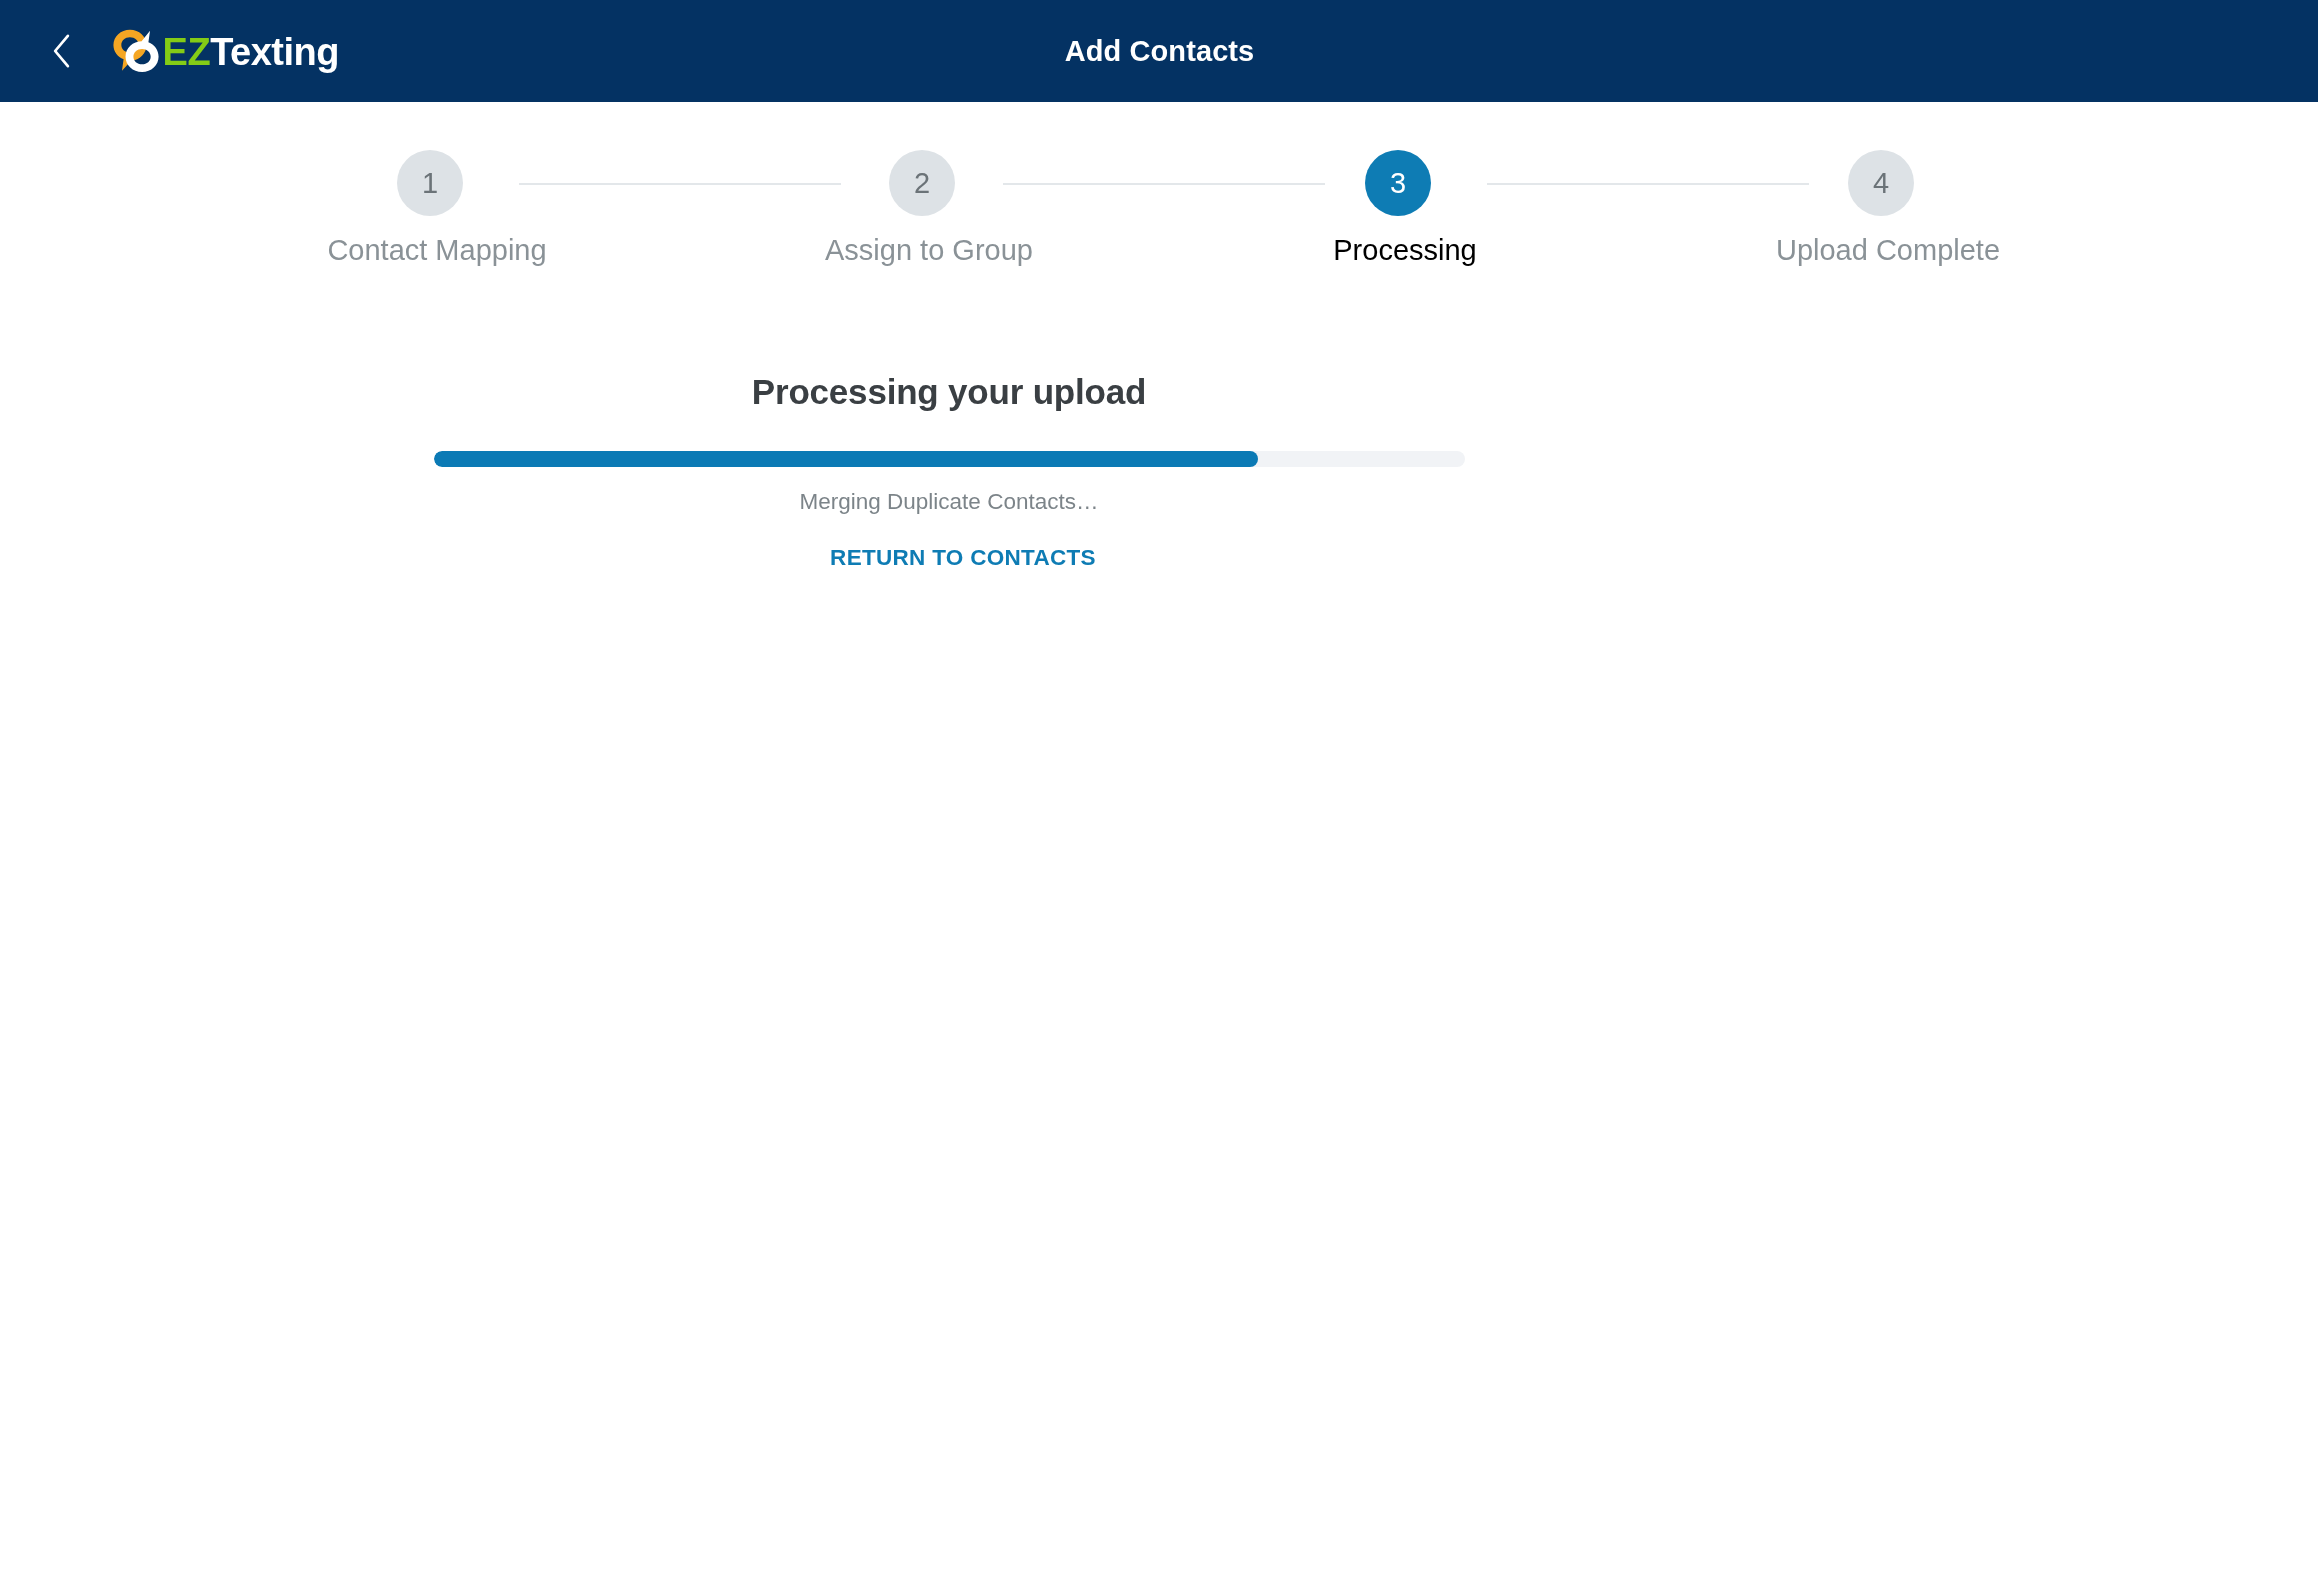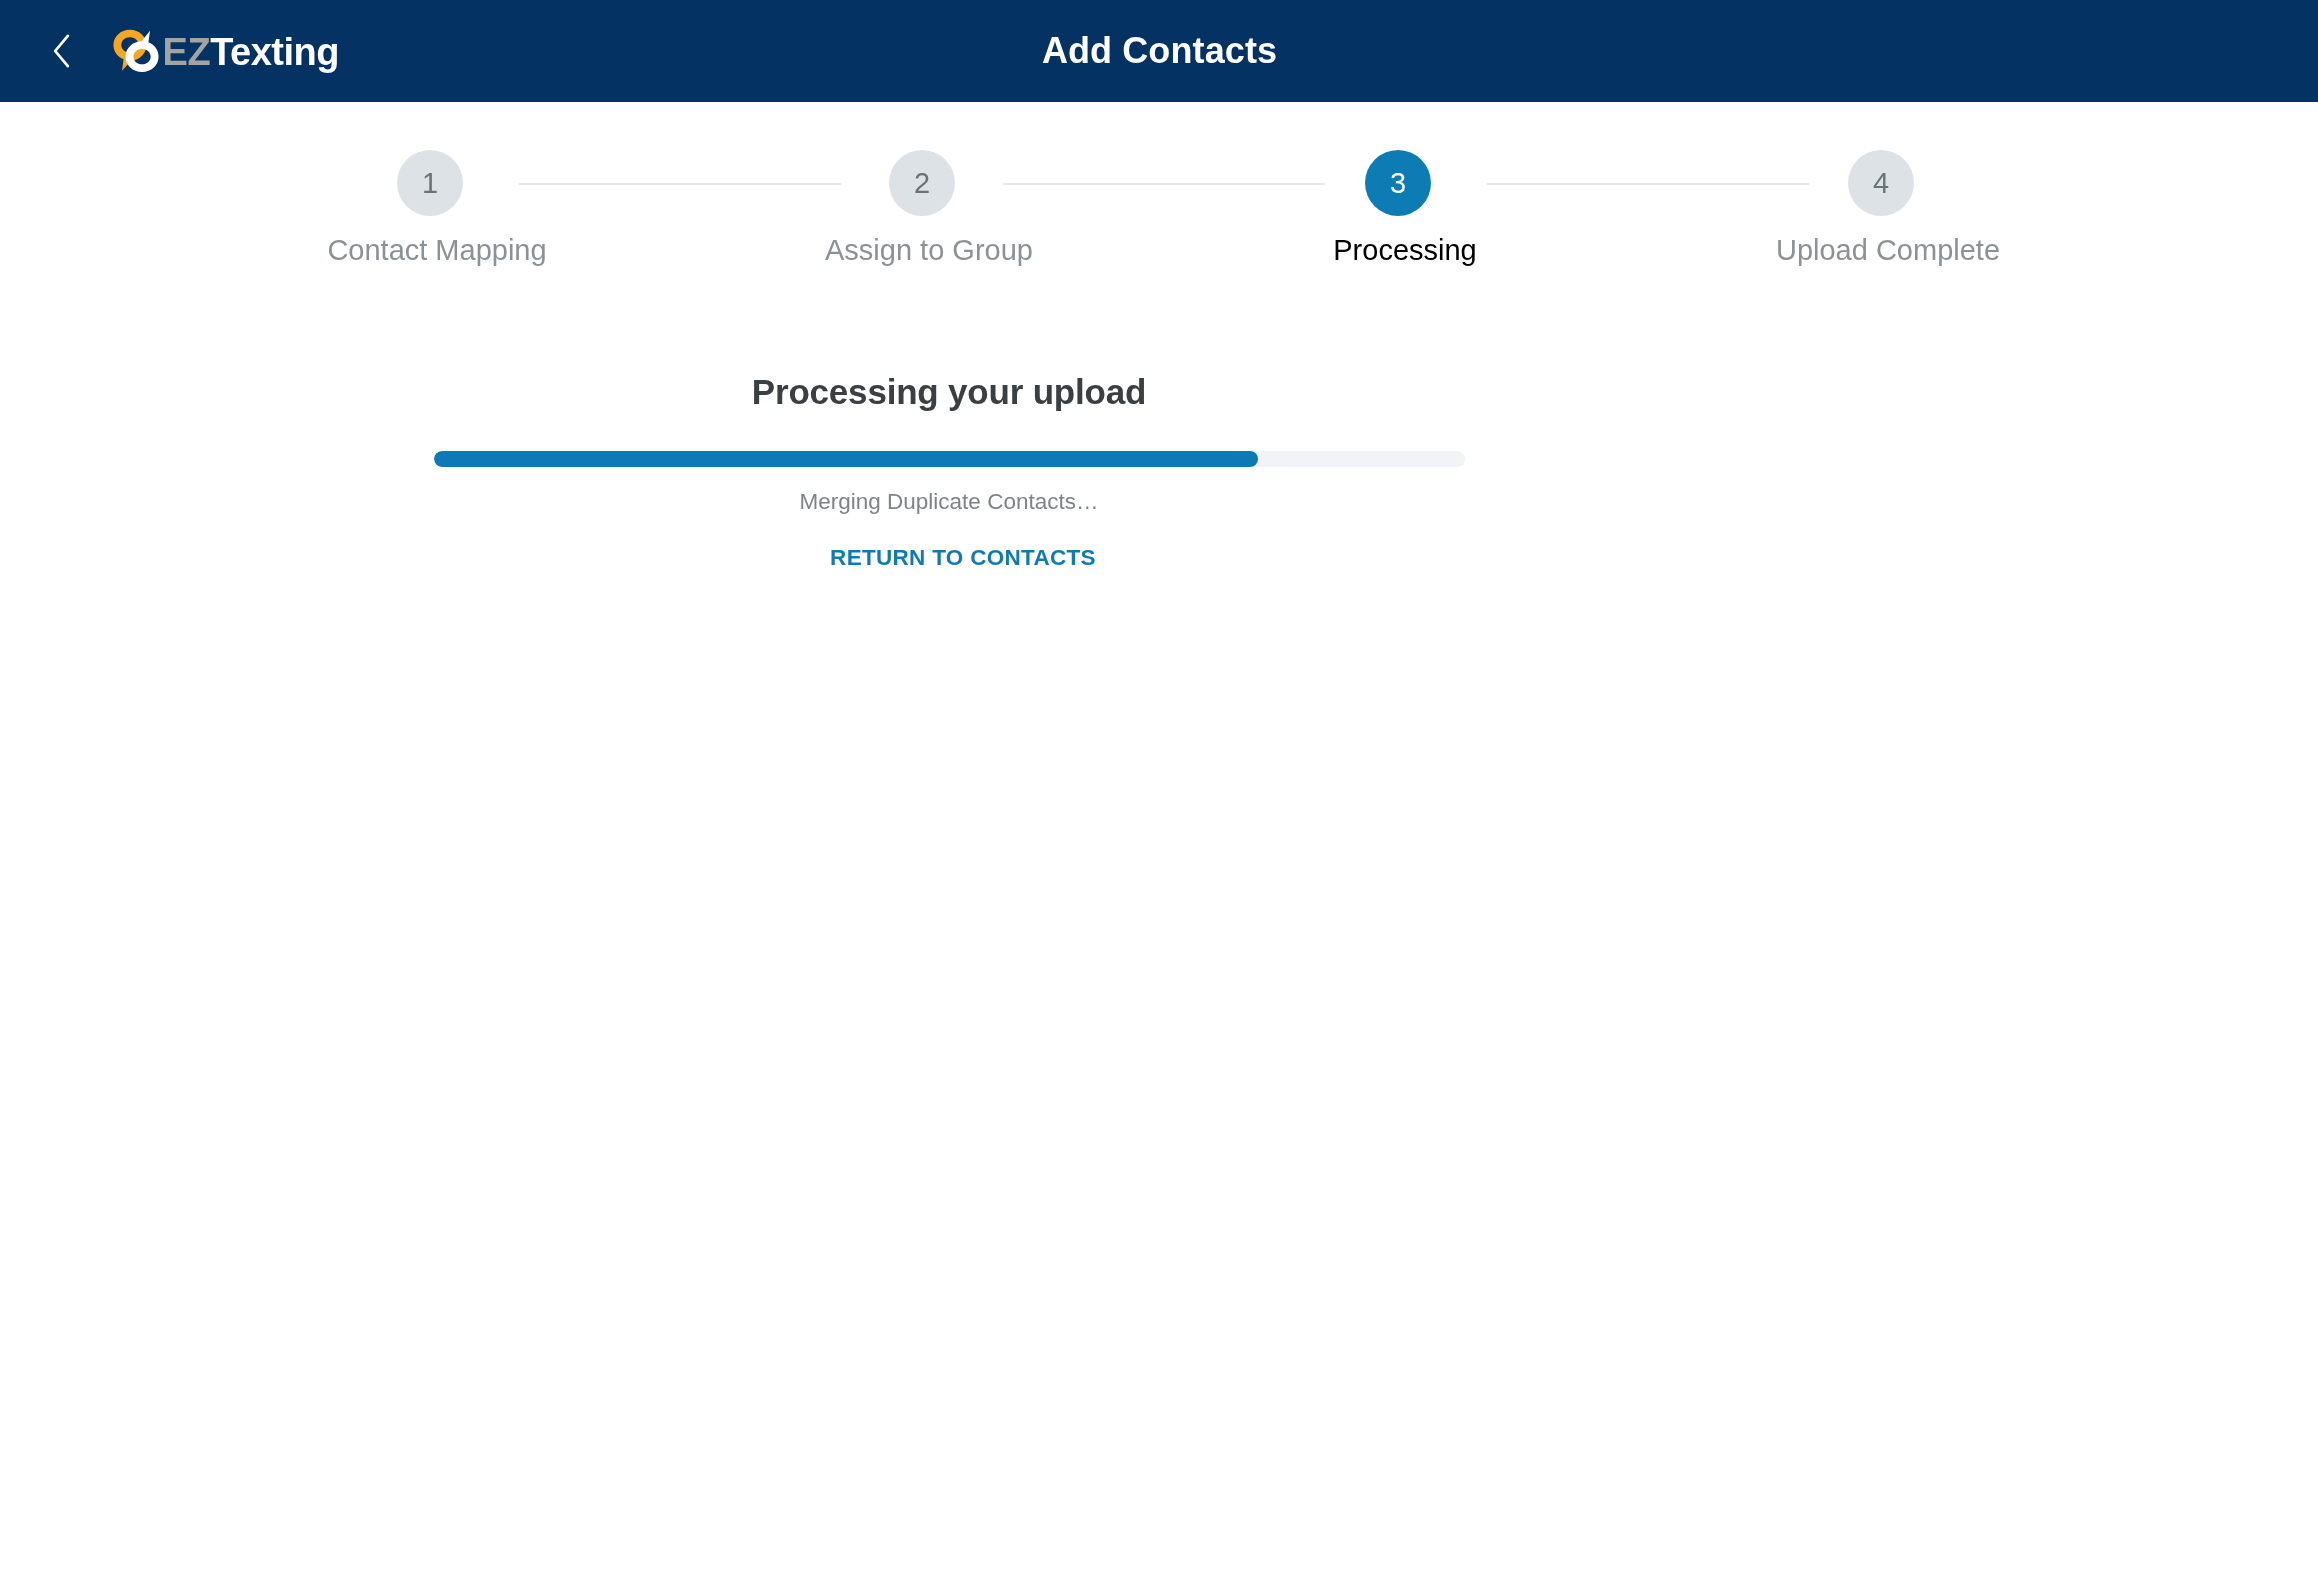--- a/index.html
+++ b/index.html
@@ -50,32 +50,32 @@
   }
   .brand-mark { width: 50px; height: 47px; display: block; }
   .brand-wordmark {
     font-size: 38px;
     font-weight: bold;
     letter-spacing: -0.5px;
     line-height: 1;
     margin-left: 1.6px;
     white-space: nowrap;
   }
-  .brand-wordmark .wm-ez { color: #a3a3a3; }
+  .brand-wordmark .wm-ez { color: #84cc16; }
   .brand-wordmark .wm-texting { color: #ffffff; }
 
   .header-title {
     position: absolute;
     left: 0;
     right: 0;
     top: 50%;
     transform: translateY(-50%);
     text-align: center;
     color: #ffffff;
-    font-size: 36px;
+    font-size: 29px;
     font-weight: bold;
     letter-spacing: 0.1px;
     pointer-events: none;
   }
 
   
   .stepper {
     position: relative;
     width: 2319px;
     height: 201px;

